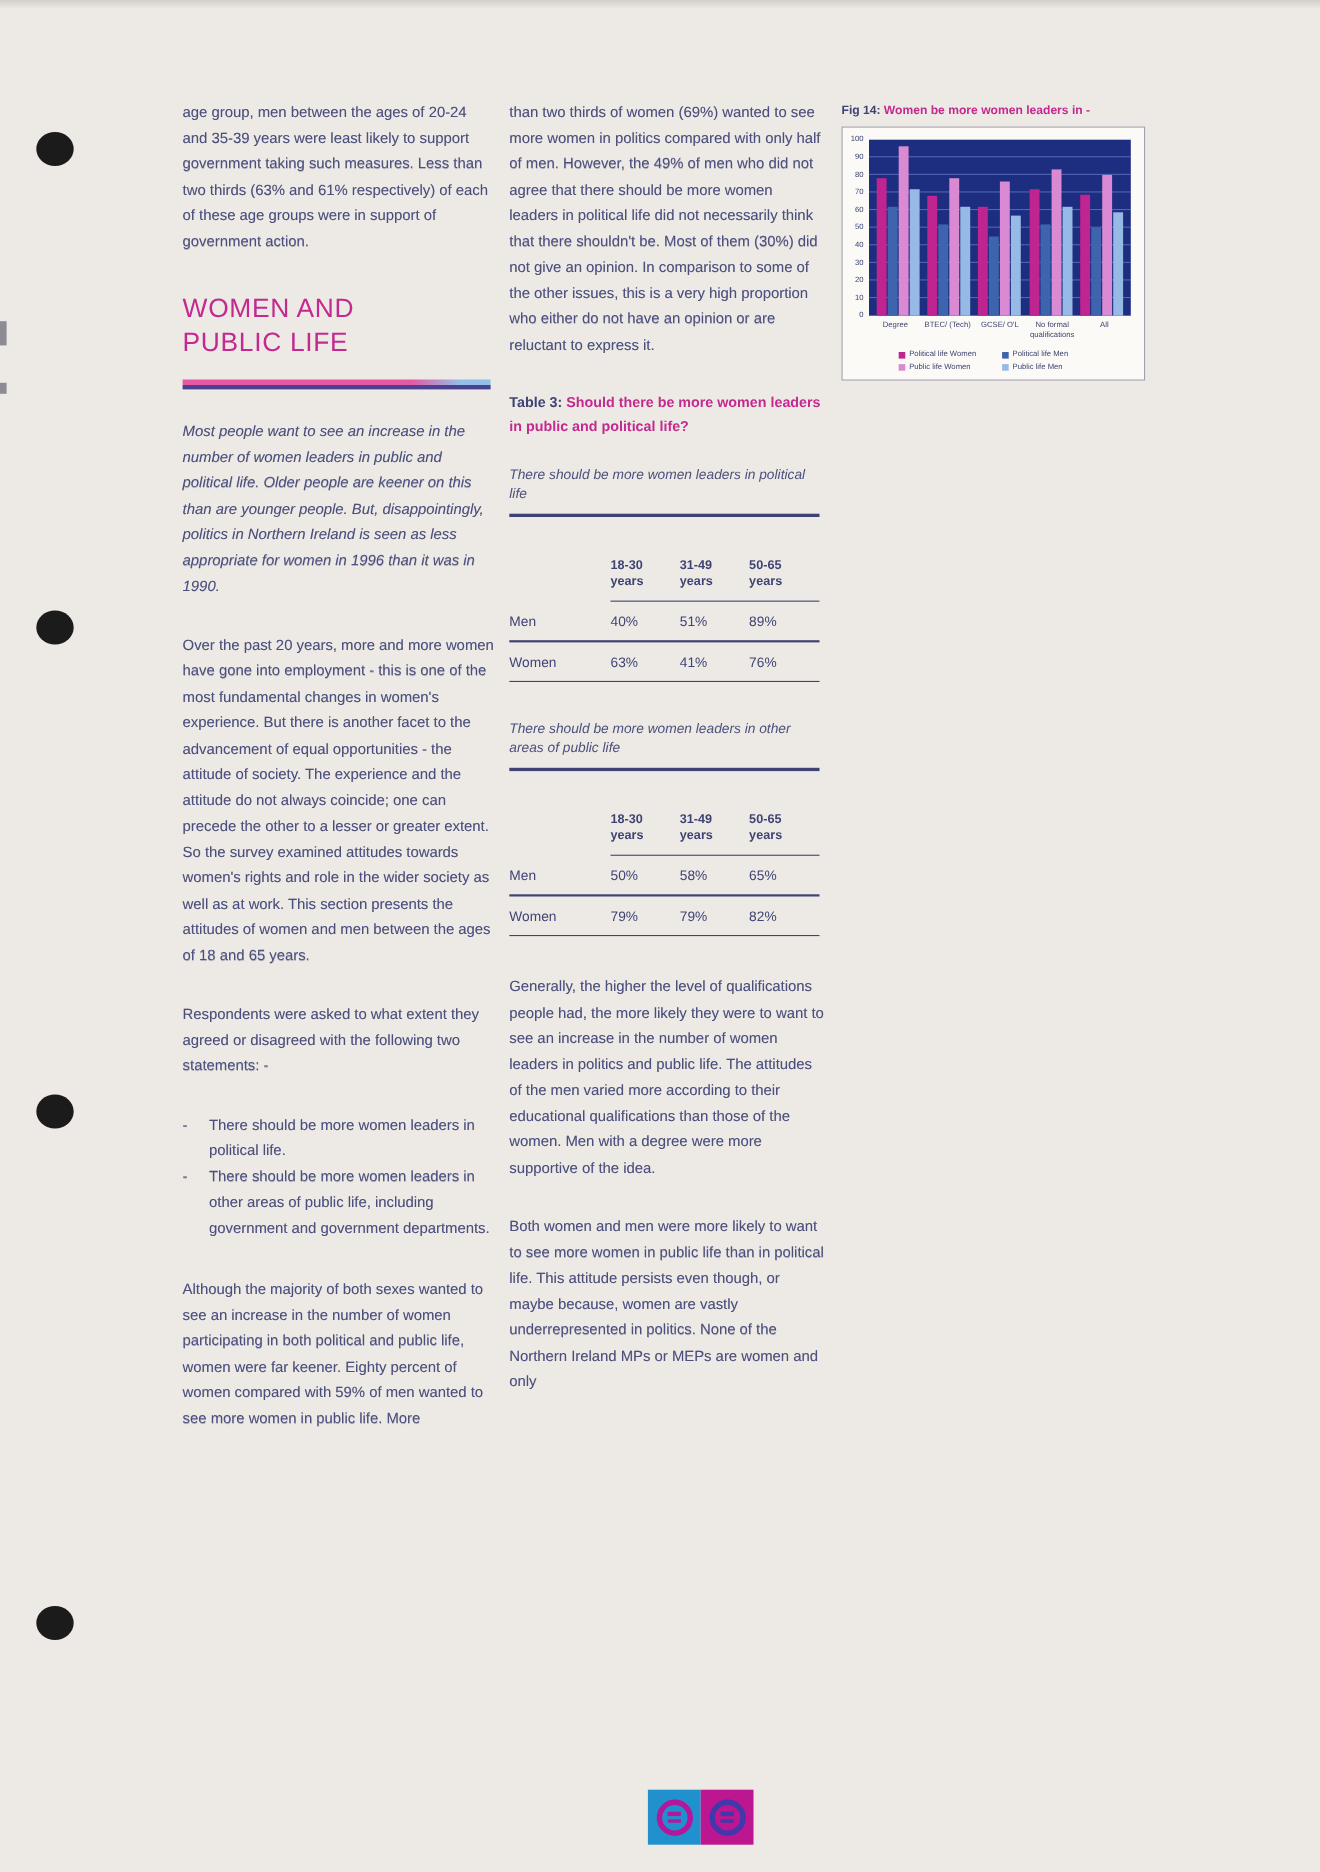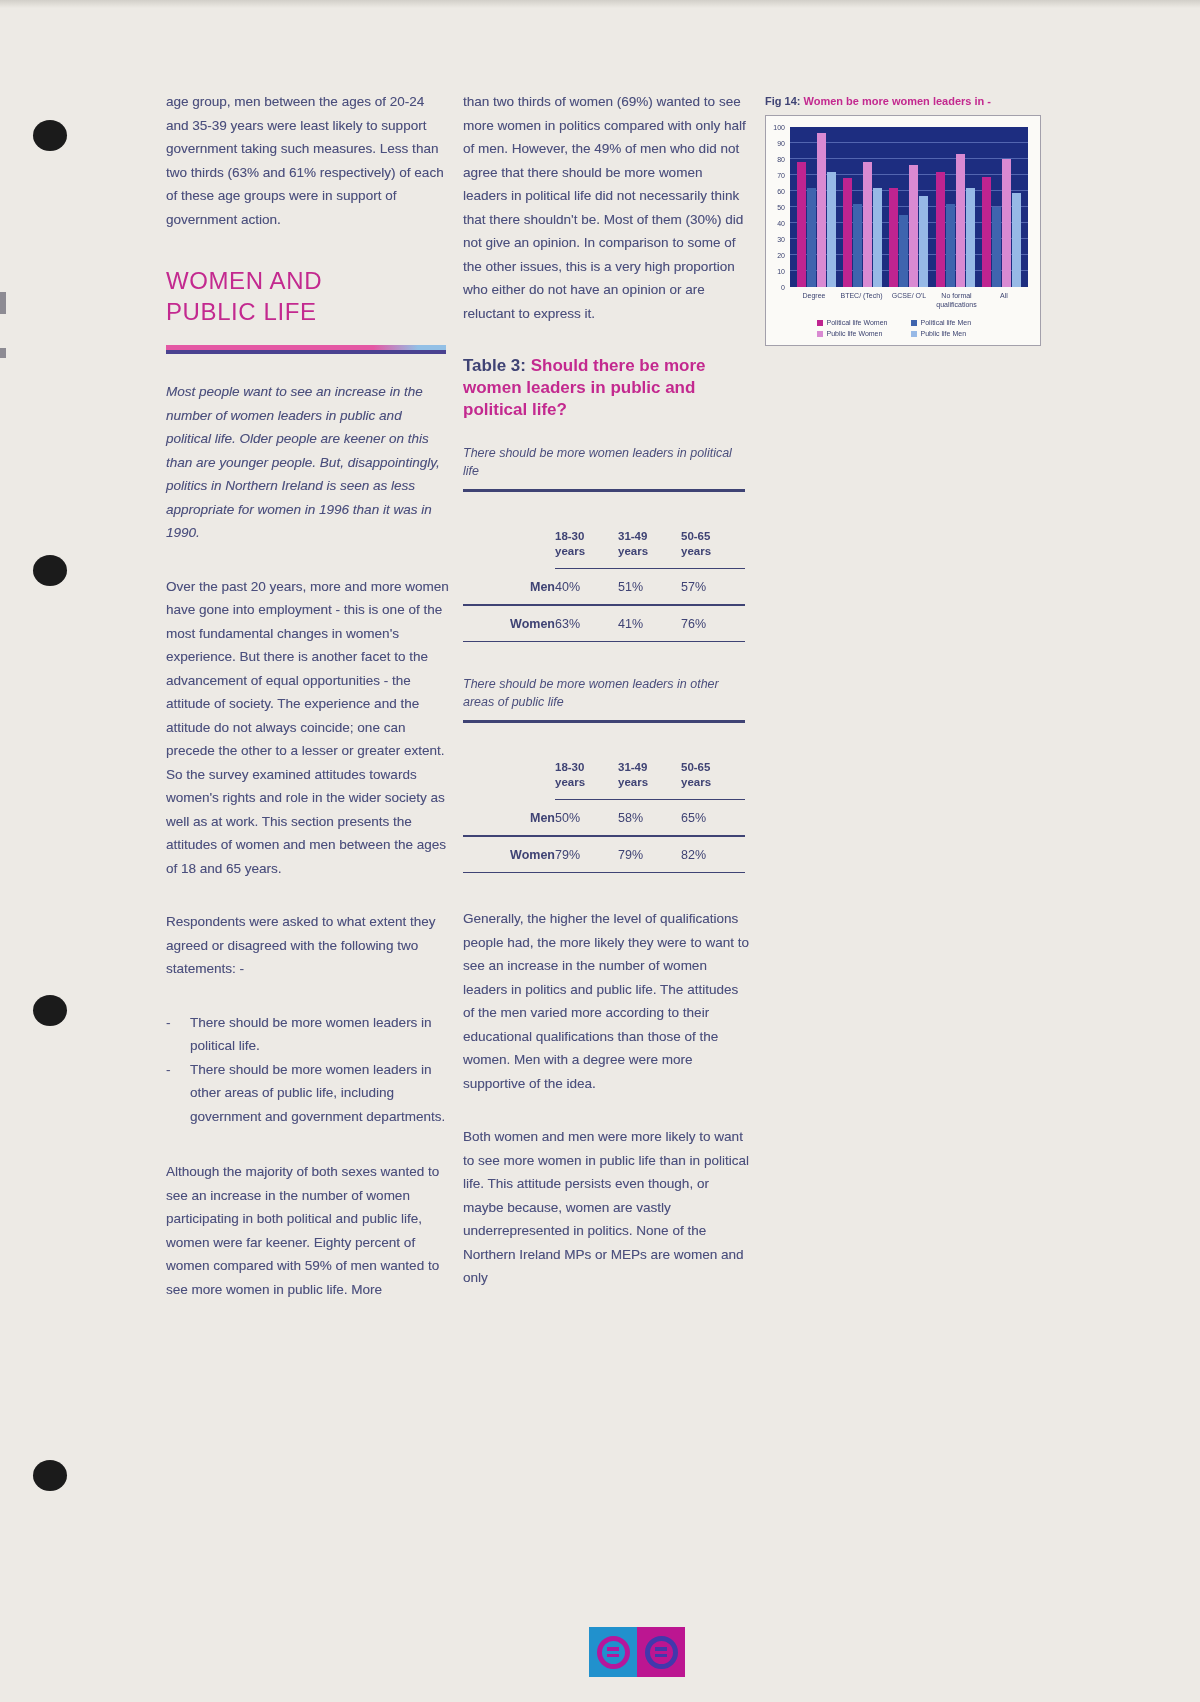--- a/index.html
+++ b/index.html
@@ -25,34 +25,34 @@
   .rule{width:280px;height:9px;margin:0 0 26px 0;}
   .rule .r1{height:4.5px;background:linear-gradient(90deg,#e458a4 0%,#e458a4 74%,#93c0e6 90%,#93c0e6 100%);}
   .rule .r2{height:4.5px;background:#4a4290;}
   .stmts{margin:0 0 32px 0;font-size:13.5px;line-height:23.5px;
     text-shadow:0.2px 0.2px 0.6px rgba(75,79,125,0.35);}
   .stmt{display:flex;}
   .stmt .dash{width:24px;flex:none;}
   .stmt .stext{flex:1;}
 
   
-  .t3head{font-size:17px;line-height:22px;font-weight:bold;margin:2px 0 24px 0;}
+  .t3head{font-size:13px;line-height:22px;font-weight:bold;margin:2px 0 24px 0;}
   .t3head .t3label{color:#3f4374;}
   .t3head .t3title{color:#c3298f;}
 
   
   .tbl{width:282px;margin:0 0 34px 0;color:#3f4374;}
   .tbl .cap{font-style:italic;font-size:12.5px;line-height:17.5px;color:#4b4f7d;margin-bottom:9px;}
   .tbl .topline{height:2.5px;background:#3f4374;margin-bottom:12px;}
   .tbl .hrow{display:flex;font-weight:bold;font-size:11.5px;line-height:15px;margin-top:37px;}
   .tbl .lcol{width:92px;flex:none;}
   .tbl .ncol{width:63px;flex:none;white-space:pre-line;}
   .tbl .subline{height:1.5px;background:#3f4374;margin:9px 0 0 92px;}
   .tbl .drow{display:flex;padding:11px 0 10px 0;font-size:12.5px;}
-  .tbl .drow .lcol{font-weight:bold;text-align:right;}
+  .tbl .drow .lcol{font-weight:normal;}
   .tbl .sep{height:1.5px;background:#3f4374;}
 
   
   #figure{position:absolute;left:765px;top:94px;width:276px;}
   .figtitle{font-size:11px;font-weight:bold;line-height:14px;margin-bottom:7px;}
   .figtitle .fl{color:#3f4374;}
   .figtitle .ft{color:#c3298f;}
   .figbox{border:1.5px solid #a3a0ab;background:#fbfaf7;padding:11px 6px 8px 5px;}
   .chartrow{display:flex;}
   .yaxis{width:16px;flex:none;position:relative;height:160px;margin-right:3px;}
@@ -137,21 +137,21 @@
         <div class="ncol">31-49
 years</div>
         <div class="ncol">50-65
 years</div>
       </div>
       <div class="subline"></div>
       <div class="drow">
         <div class="lcol">Men</div>
         <div class="ncol">40%</div>
         <div class="ncol">51%</div>
-        <div class="ncol">57%</div>
+        <div class="ncol">89%</div>
       </div>
       <div class="sep"></div>
       <div class="drow">
         <div class="lcol">Women</div>
         <div class="ncol">63%</div>
         <div class="ncol">41%</div>
         <div class="ncol">76%</div>
       </div>
       <div class="sep"></div>
     </div>

